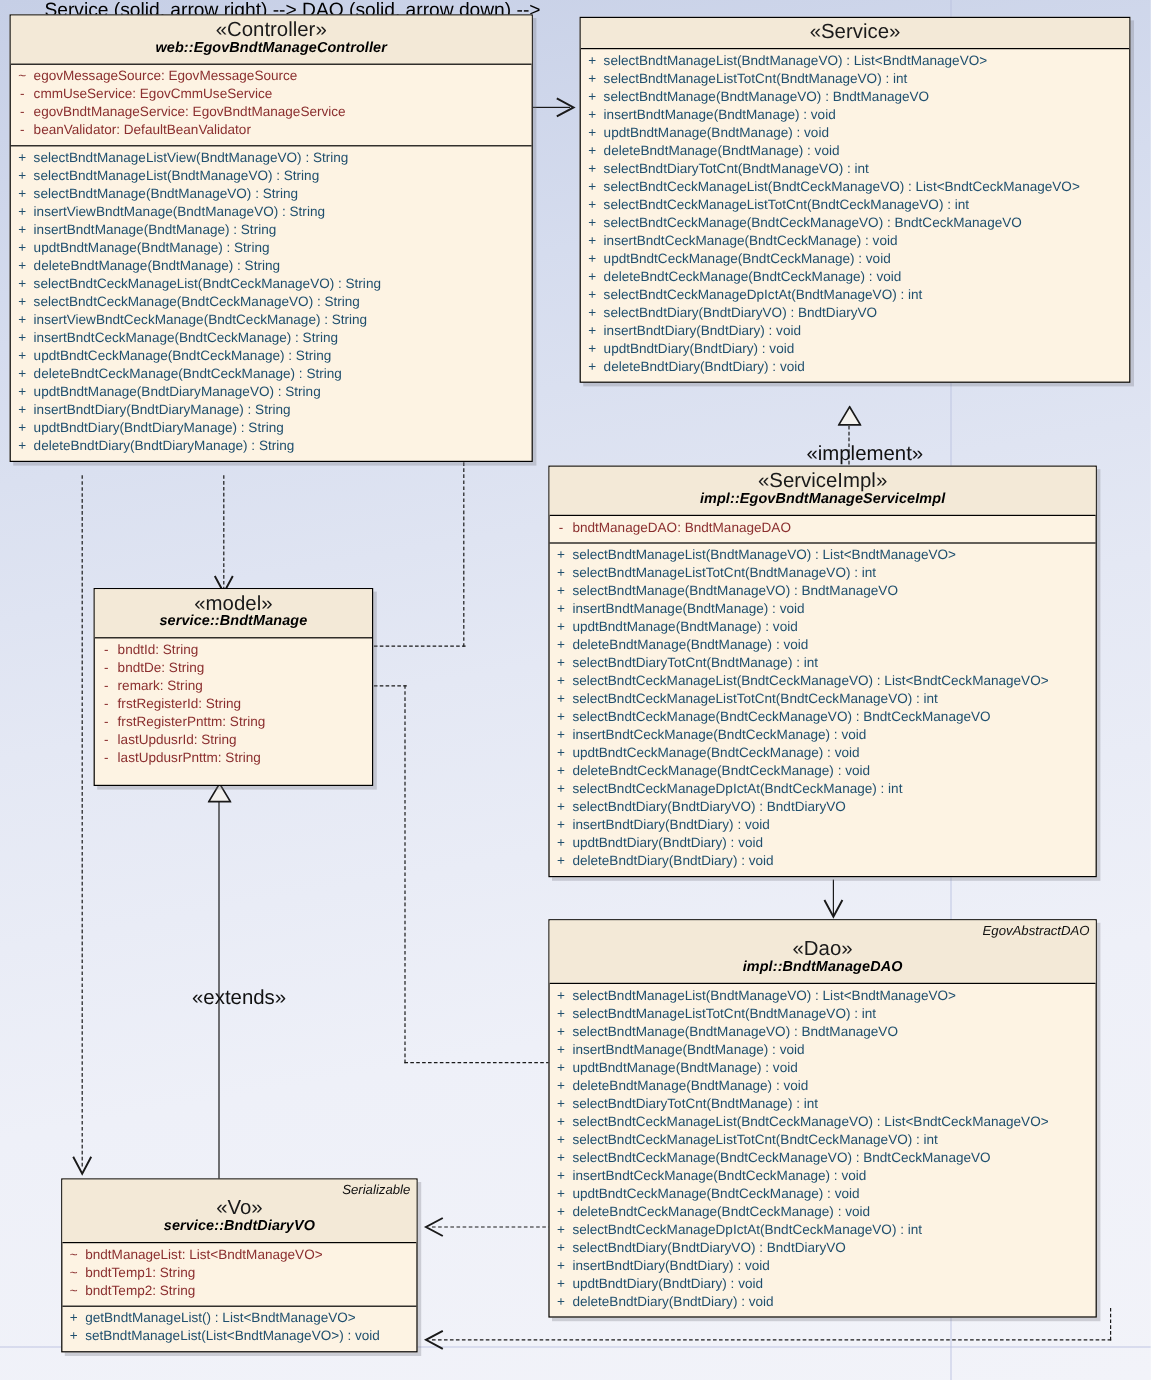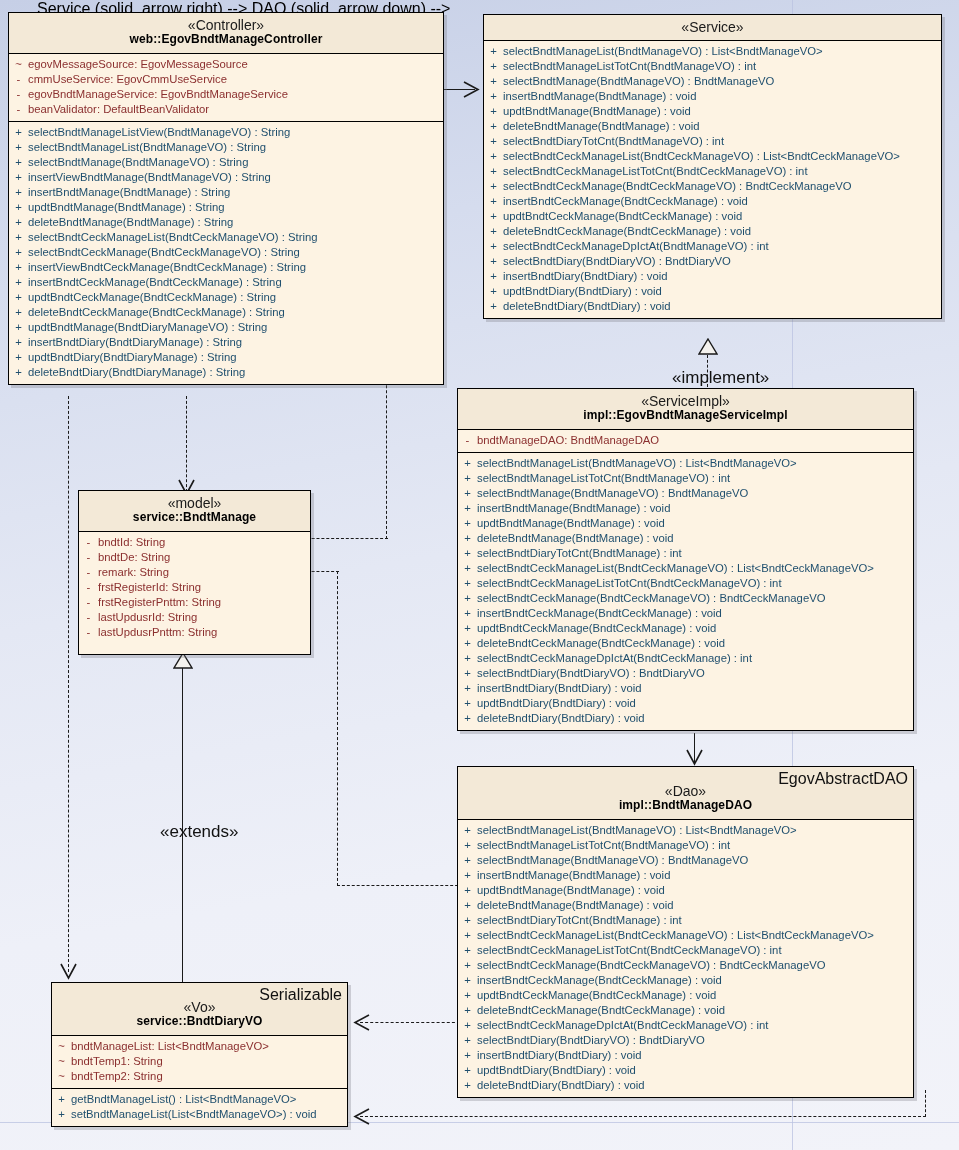--- a/index.html
+++ b/index.html
@@ -25,25 +25,25 @@
     box-shadow:3px 3px 0 rgba(120,120,130,.30);
     z-index:5;
   }
   .cls-header{
     background:#f3e9d7;
     border-bottom:1px solid #000;
     padding:5px 4px 6px 4px;
     text-align:center;
     position:relative;
   }
-  .stereo{font-size:14px;color:#1a1a1a;line-height:14px;}
-  .clsname{font-size:12px;font-weight:bold;color:#000;line-height:15px;letter-spacing:.1px;}
+  .stereo{font-size:17px;color:#1a1a1a;line-height:14px;}
+  .clsname{font-size:12px;font-weight:bold;color:#000;line-height:15px;letter-spacing:.1px;font-style:italic;}
   .corner-note{
     position:absolute;right:5px;top:3px;
-    font-size:16px;color:#111;
+    font-size:11px;font-style:italic;color:#111;
   }
   .cls-header.with-note{padding-top:17px;}
 
   .compartment{padding:3px 0 4px 0;}
   .compartment + .compartment{border-top:1px solid #000;}
 
   .member{
     display:flex;
     font-size:11.3px;
     line-height:15px;

